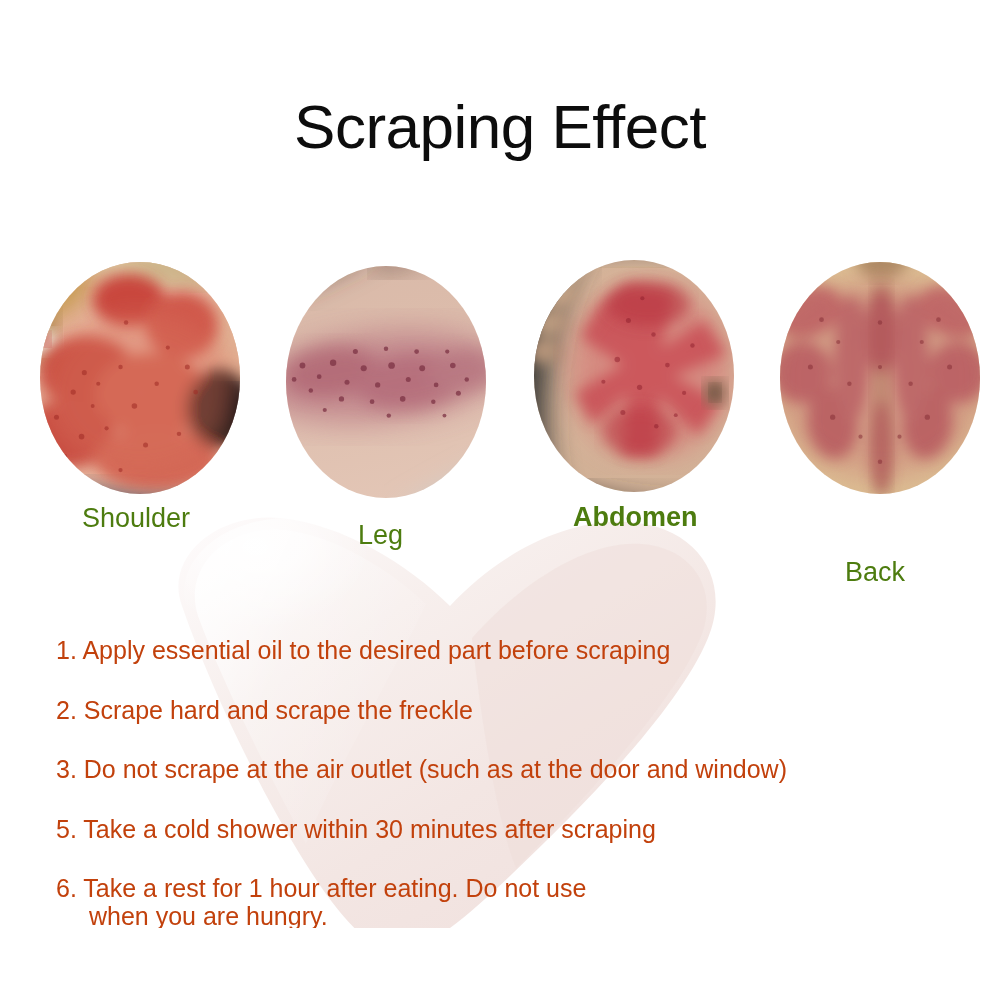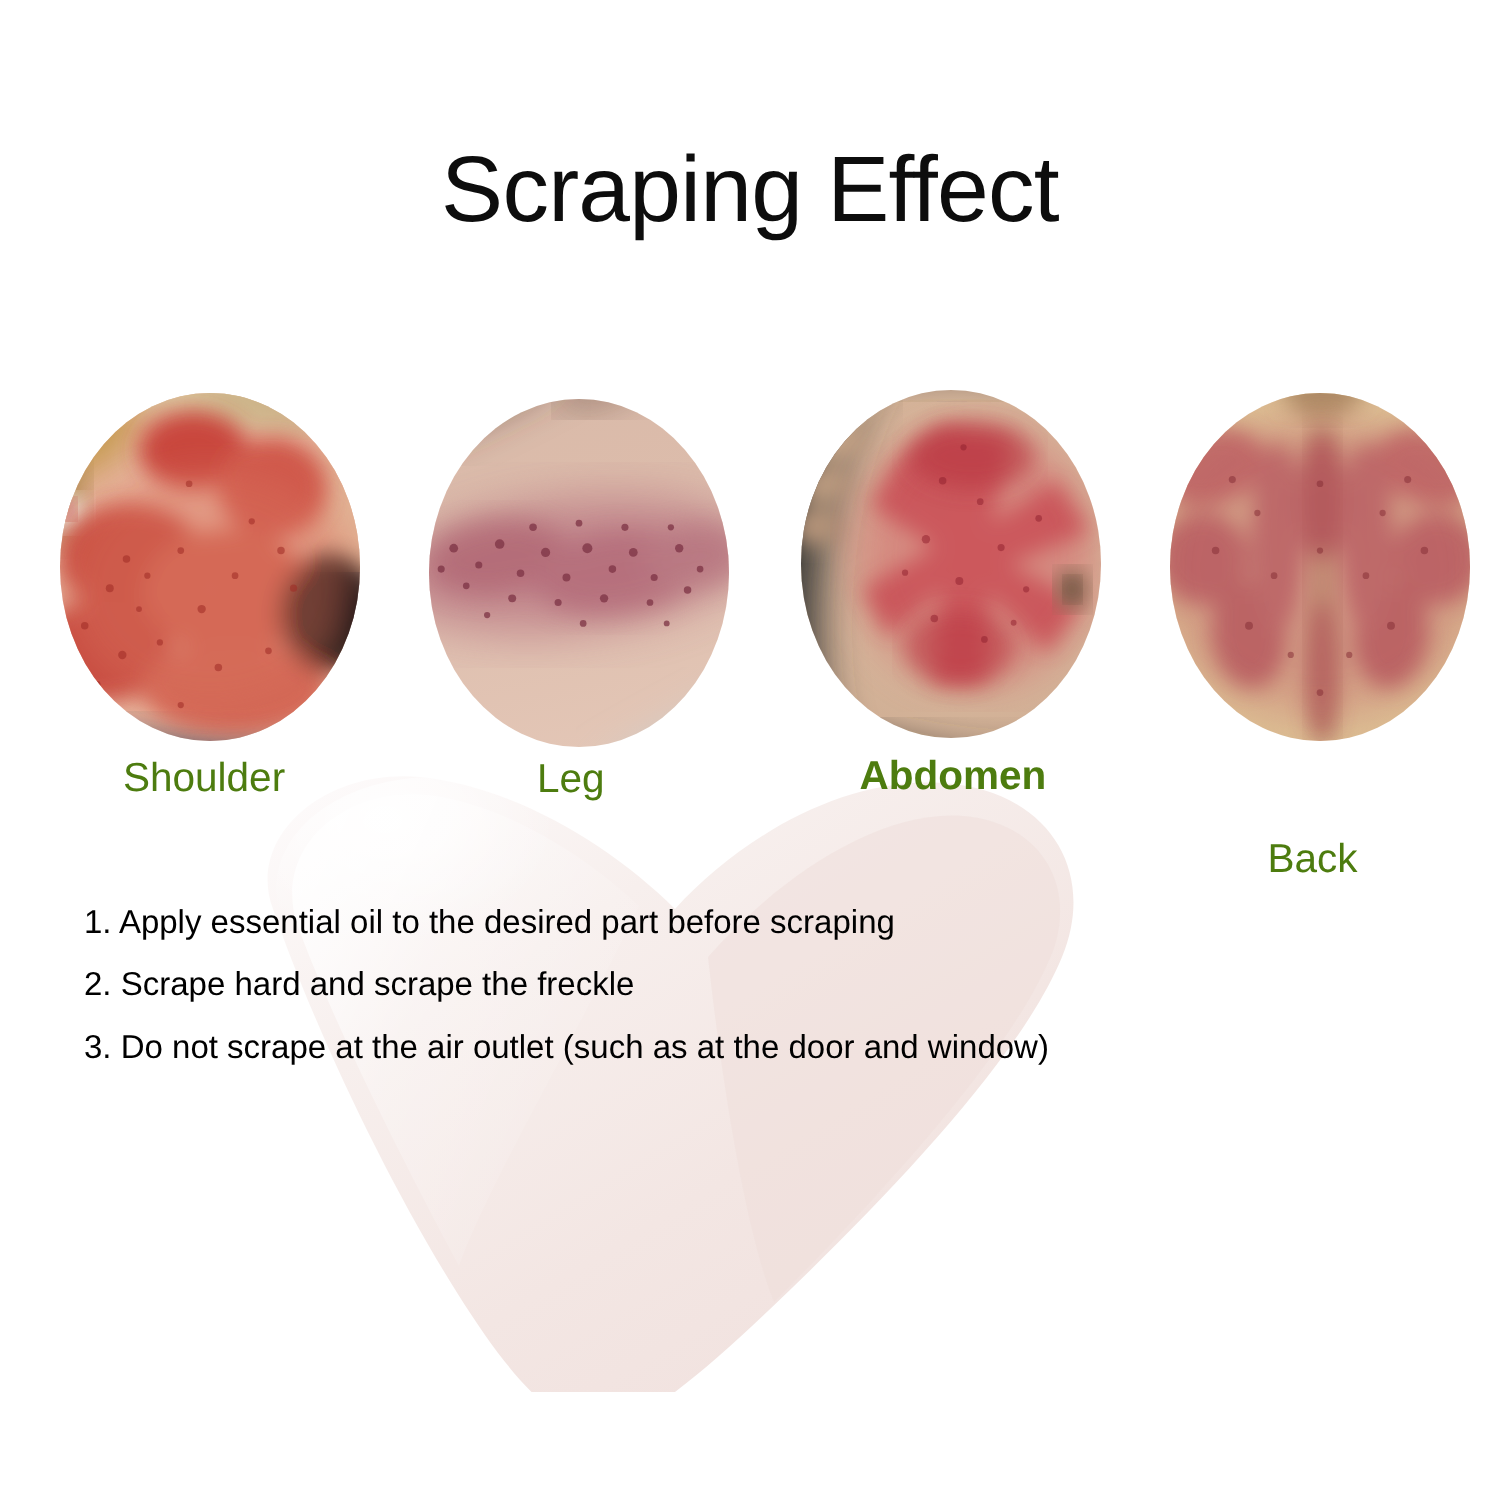--- a/index.html
+++ b/index.html
@@ -49,25 +49,26 @@
     line-height:1;
   }
 
   
   #list{
     position:absolute;left:56px;top:604px;width:930px;
     z-index:5;
   }
   .li{
     position:relative;
-    font-size:22px;
-    color:#000000;
+    font-size:25px;
+    color:#c2410c;
     line-height:1.02;
     margin-bottom:19px;
     white-space:nowrap;
+    margin-top:34px;
   }
   .li .l2{
     display:block;
     padding-left:33px;
     margin-top:2px;
   }
 </style>
 </head>
 <body>
 
@@ -362,21 +363,21 @@
           <circle cx="134" cy="128" r="1.9"></circle>
           <circle cx="114" cy="142" r="1.5"></circle>
         <circle cx="100" cy="60" r="1.6"></circle>
           <circle cx="100" cy="92" r="1.5"></circle>
           <circle cx="100" cy="160" r="1.6"></circle>
       </g>
     </svg>
   </div>
 
   <div class="cap" style="left:82px;top:505px;">Shoulder</div>
-  <div class="cap" style="left:358px;top:506px;text-align:center;">Leg</div>
+  <div class="cap" style="left:358px;top:522px;text-align:center;">Leg</div>
   <div class="cap" style="left:573px;top:504px;font-weight:bold;">Abdomen</div>
   <div class="cap" style="left:845px;top:518px;margin-top:41px;">Back</div>
 
   <div id="list">
 
     <div class="li">
       <span>1.</span>
       <span>Apply essential oil to the desired part before scraping</span>
     </div>
 
@@ -384,17 +385,26 @@
       <span>2.</span>
       <span>Scrape hard and scrape the freckle</span>
     </div>
 
     <div class="li">
       <span>3.</span>
       <span>Do not scrape at the air outlet (such as at the door and window)</span>
     </div>
 
 
-
+    <div class="li">
+      <span>5.</span>
+      <span>Take a cold shower within 30 minutes after scraping</span>
+    </div>
+
+    <div class="li">
+      <span>6.</span>
+      <span>Take a rest for 1 hour after eating. Do not use</span>
+      <span class="l2">when you are hungry.</span>
+    </div>
 
   </div>
 
 </div>
 
 </body></html>

